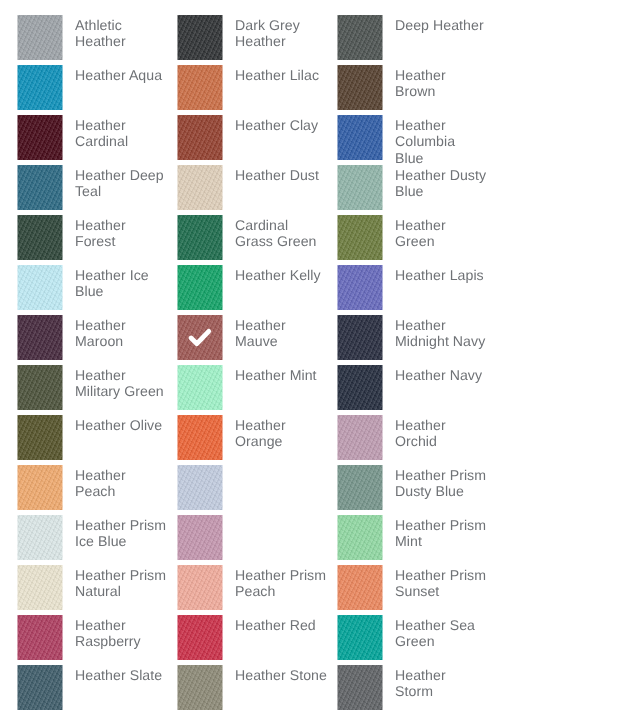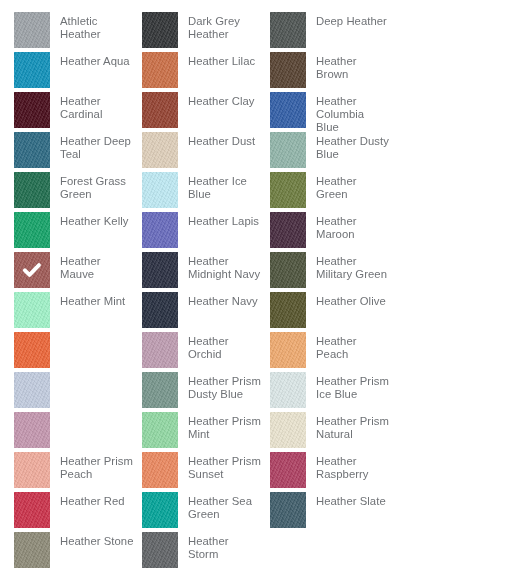--- a/index.html
+++ b/index.html
@@ -125,30 +125,34 @@
     </div>
     <div class="swatch-option">
       <div class="swatch-chip" style="background: rgb(221, 205, 184);"></div>
       <span class="swatch-label">Heather Dust</span>
     </div>
     <div class="swatch-option">
       <div class="swatch-chip" style="background: rgb(143, 179, 168);"></div>
       <span class="swatch-label">Heather Dusty Blue</span>
     </div>
     <div class="swatch-option">
+      <div class="swatch-chip" style="background: rgb(45, 68, 56);"></div>
+      <span class="swatch-label">Heather Forest</span>
+    </div>
+    <div class="swatch-option">
       <div class="swatch-chip" style="background: rgb(29, 107, 76);"></div>
-      <span class="swatch-label">Forest Grass Green</span>
+      <span class="swatch-label">Cardinal Grass Green</span>
+    </div>
+    <div class="swatch-option">
+      <div class="swatch-chip" style="background: rgb(107, 122, 61);"></div>
+      <span class="swatch-label">Heather Green</span>
     </div>
     <div class="swatch-option">
       <div class="swatch-chip" style="background: rgb(189, 232, 242);"></div>
       <span class="swatch-label">Heather Ice Blue</span>
-    </div>
-    <div class="swatch-option">
-      <div class="swatch-chip" style="background: rgb(107, 122, 61);"></div>
-      <span class="swatch-label">Heather Green</span>
     </div>
     <div class="swatch-option">
       <div class="swatch-chip" style="background: rgb(18, 161, 102);"></div>
       <span class="swatch-label">Heather Kelly</span>
     </div>
     <div class="swatch-option">
       <div class="swatch-chip" style="background: rgb(101, 104, 187);"></div>
       <span class="swatch-label">Heather Lapis</span>
     </div>
     <div class="swatch-option">
@@ -180,20 +184,21 @@
     <div class="swatch-option">
       <div class="swatch-chip" style="background: rgb(36, 44, 61);"></div>
       <span class="swatch-label">Heather Navy</span>
     </div>
     <div class="swatch-option">
       <div class="swatch-chip" style="background: rgb(84, 82, 41);"></div>
       <span class="swatch-label">Heather Olive</span>
     </div>
     <div class="swatch-option">
       <div class="swatch-chip" style="background: rgb(234, 99, 54);"></div>
+      <span class="swatch-label">Heather Orange</span>
     </div>
     <div class="swatch-option">
       <div class="swatch-chip" style="background: rgb(188, 154, 175);"></div>
       <span class="swatch-label">Heather Orchid</span>
     </div>
     <div class="swatch-option">
       <div class="swatch-chip" style="background: rgb(237, 168, 109);"></div>
       <span class="swatch-label">Heather Peach</span>
     </div>
     <div class="swatch-option">

